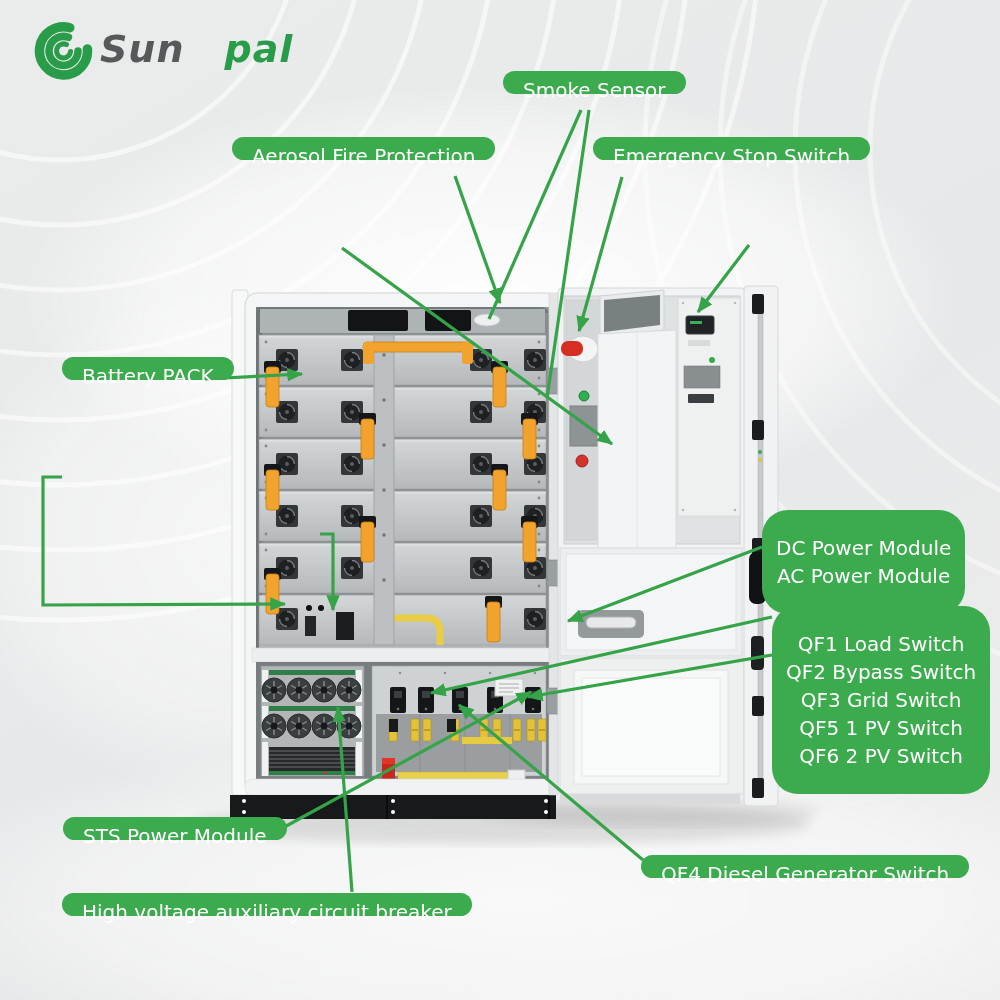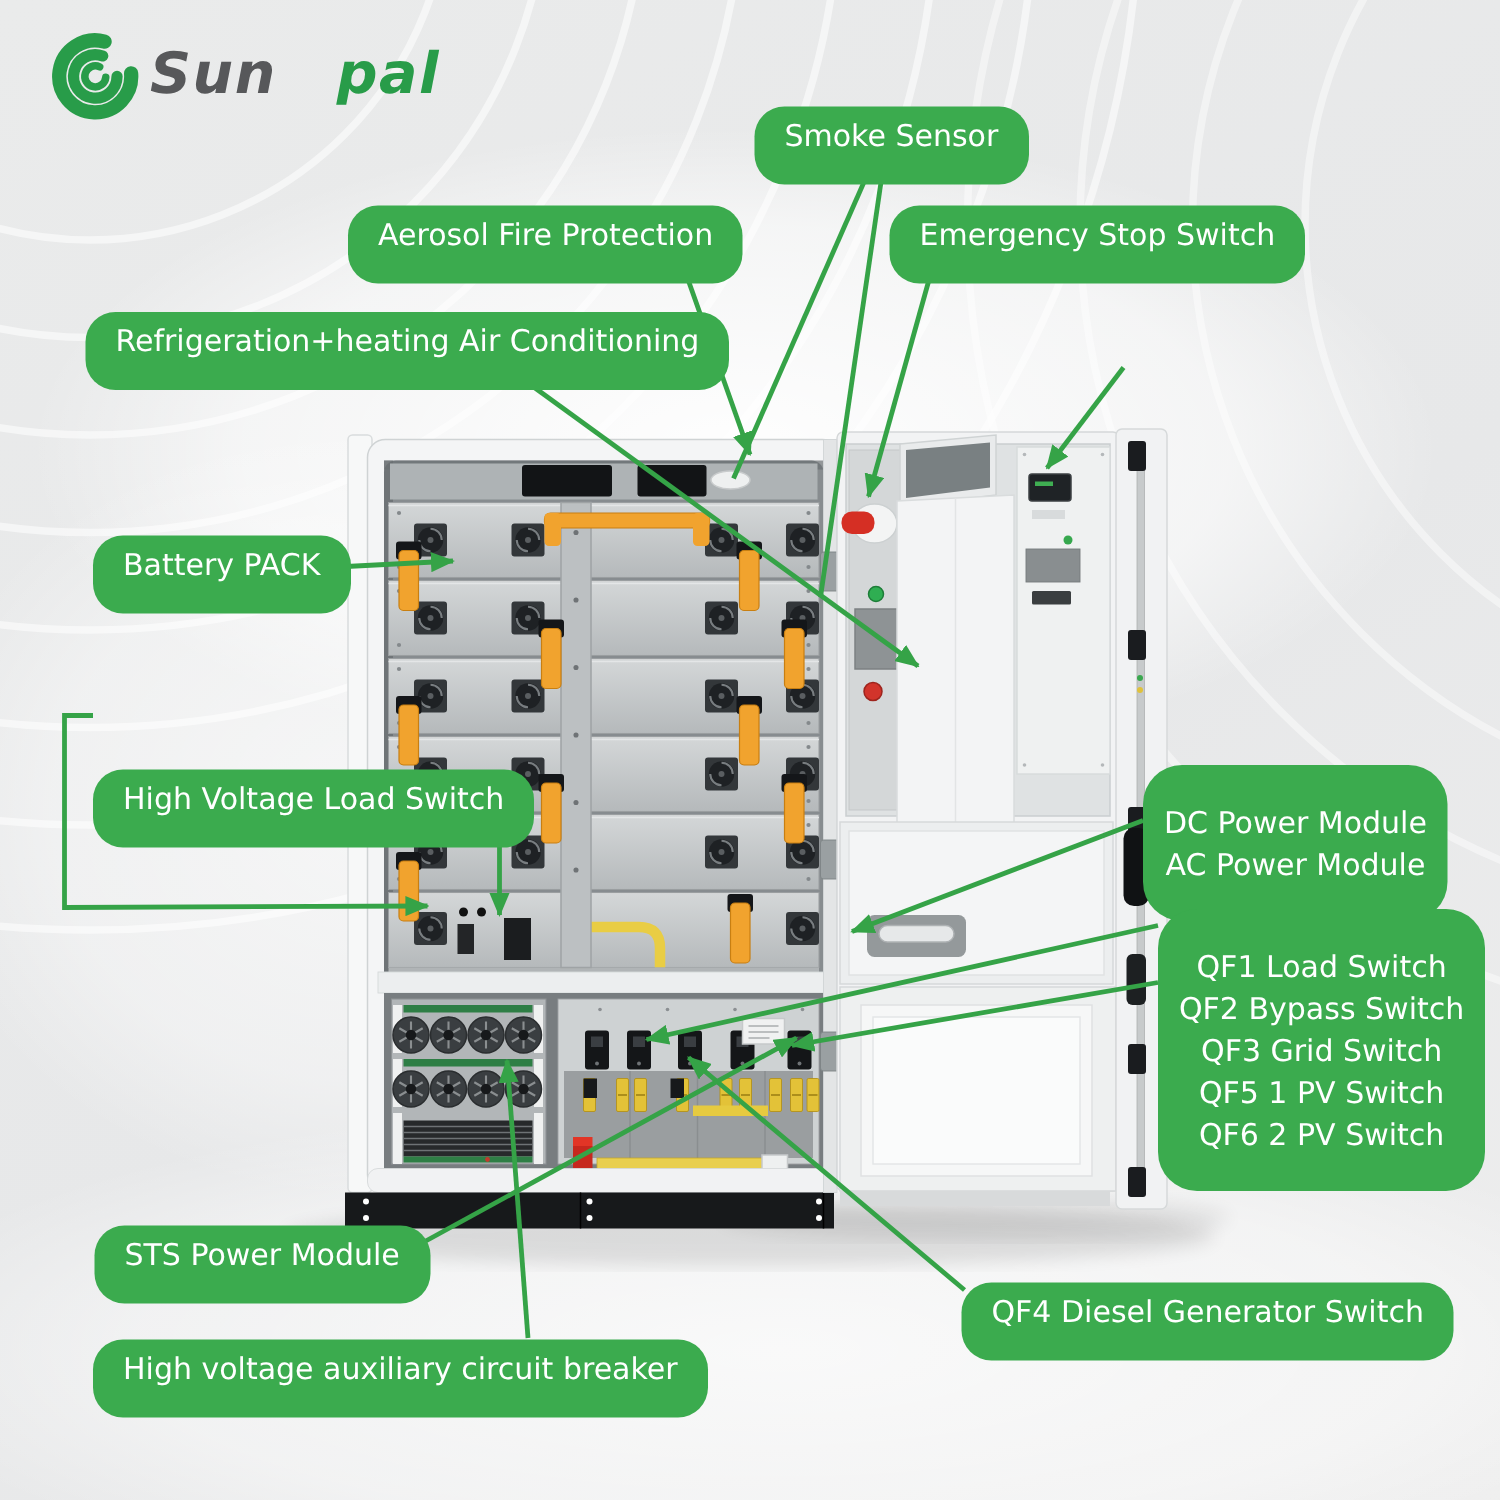--- a/index.html
+++ b/index.html
@@ -1,21 +1,21 @@
 <!DOCTYPE html>
 <html><head>
 <meta charset="utf-8">
 <style>
   html,body{margin:0;padding:0;}
   .stage{position:relative;width:1000px;height:1000px;overflow:hidden;
          background:linear-gradient(150deg,#eaebeb 0%,#e7e8e9 55%,#eeeeee 100%);
          font-family:"DejaVu Sans",sans-serif;}
   .layer{position:absolute;left:0;top:0;width:1000px;height:1000px;}
   .pill{position:absolute;background:#3bab4e;color:#ffffff;
-        font:20px/38px "DejaVu Sans",sans-serif;height:52px;padding:0 20px;
+        font:20px/38px "DejaVu Sans",sans-serif;height:23px;padding:0 20px;
         border-radius:20px;white-space:nowrap;}
   .pill.multi{height:auto;text-align:center;border-radius:26px;padding:24px 14px;}
   .pill.multi .ln{line-height:28px;}
   .logo{position:absolute;left:32px;top:18px;display:flex;align-items:center;gap:6px;}
   .logo-text{font:italic bold 38px "DejaVu Sans",sans-serif;letter-spacing:1px;}
   .logo-gray{color:#57585a;}
   .logo-green{color:#289c49;margin-left:40px;}
 </style>
 </head>
 <body>
@@ -350,23 +350,21 @@
         <path d="M39.3 21.1A14.5 14.5 0 1 0 45 36.8" stroke-width="7.5"></path>
         <path d="M35.5 27.6A7 7 0 1 0 37.6 35.4" stroke-width="5"></path>
       </g>
     </svg>
     <div class="logo-text"><span class="logo-gray">Sun</span><span class="logo-green">pal</span></div>
   </div>
 
   <div class="pill" style="left:503px;top:71px">Smoke Sensor</div>
   <div class="pill" style="left:232px;top:137px">Aerosol Fire Protection</div>
   <div class="pill" style="left:593px;top:137px">Emergency Stop Switch</div>
-  <div class="pill" style="left:57px;top:208px">Refrigeration+heating Air Conditioning</div>
   <div class="pill" style="left:62px;top:357px">Battery PACK</div>
-  <div class="pill" style="left:62px;top:513px">High Voltage Load Switch</div>
 
   <div class="pill multi" style="left:762px;top:510px">
     <div class="ln">DC Power Module</div>
     <div class="ln">AC Power Module</div>
   </div>
 
   <div class="pill multi" style="left:772px;top:606px">
     <div class="ln">QF1 Load Switch</div>
     <div class="ln">QF2 Bypass Switch</div>
     <div class="ln">QF3 Grid Switch</div>

